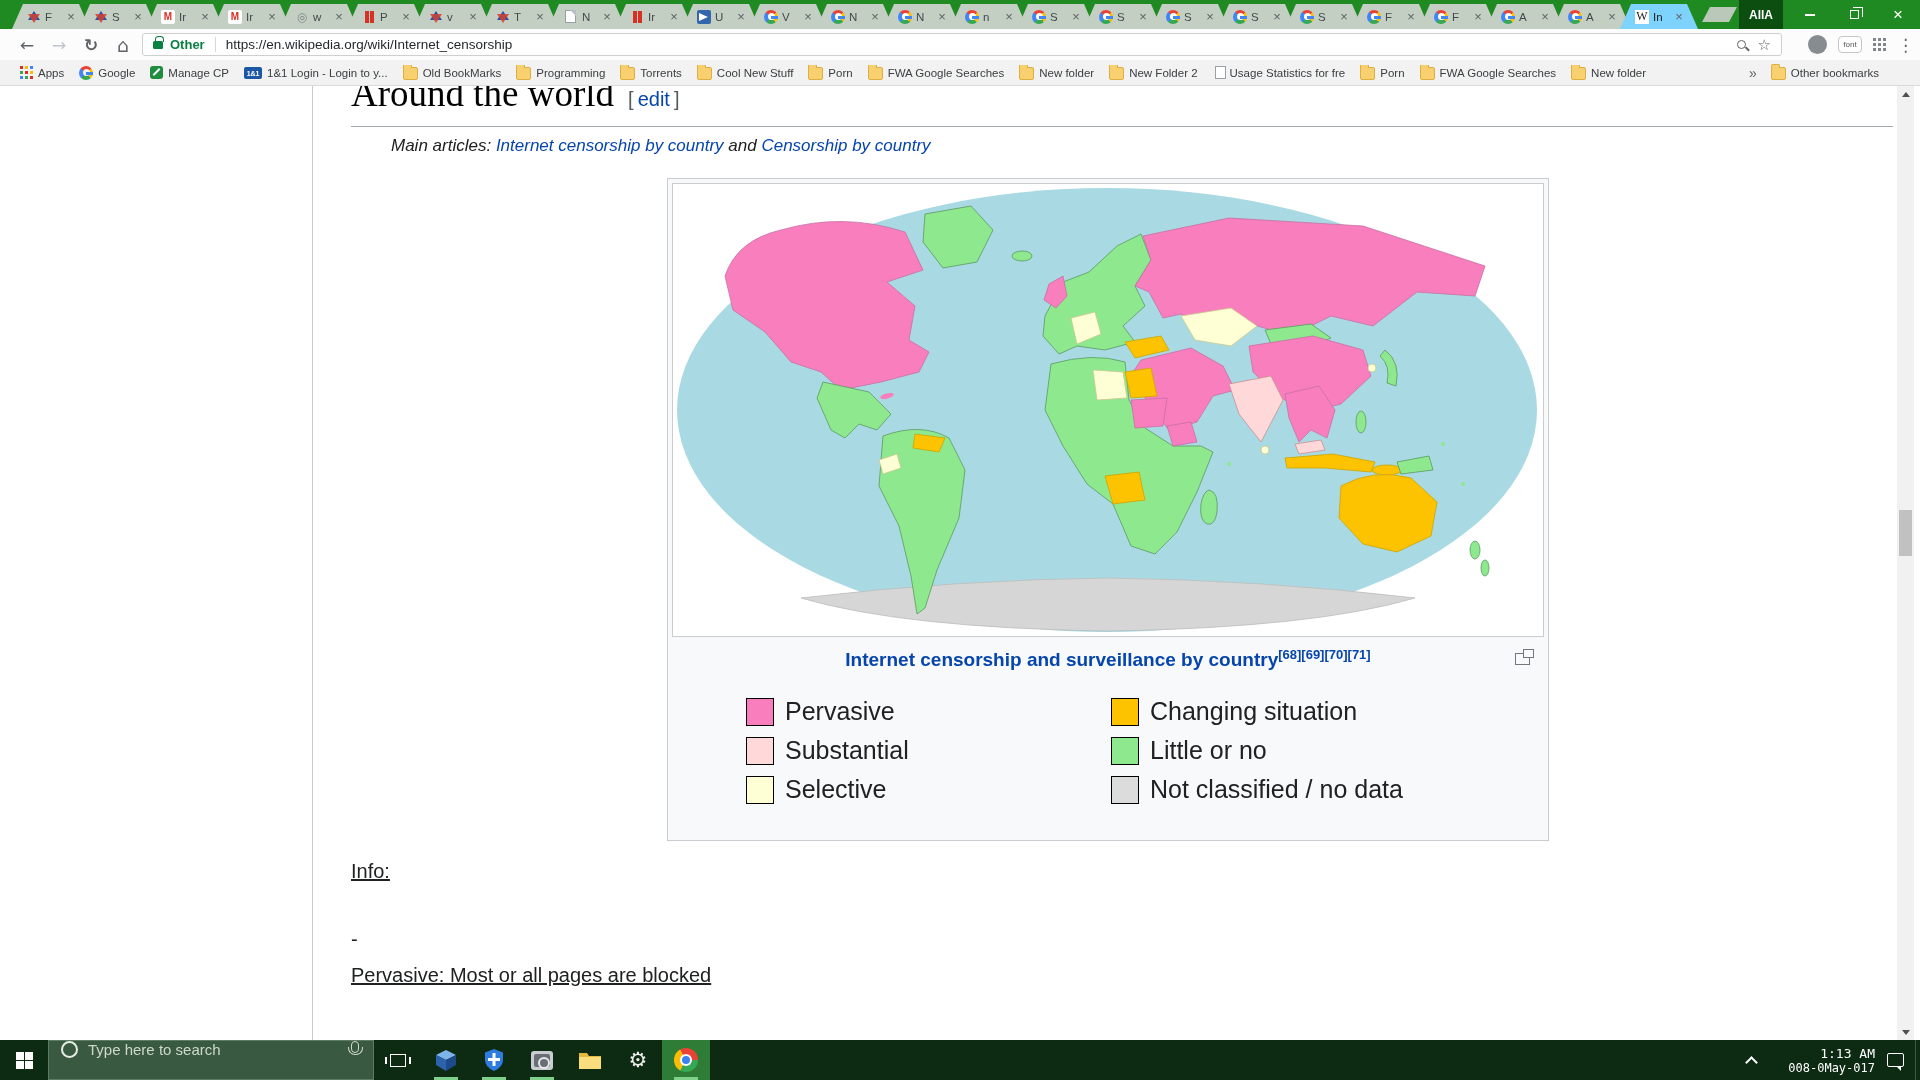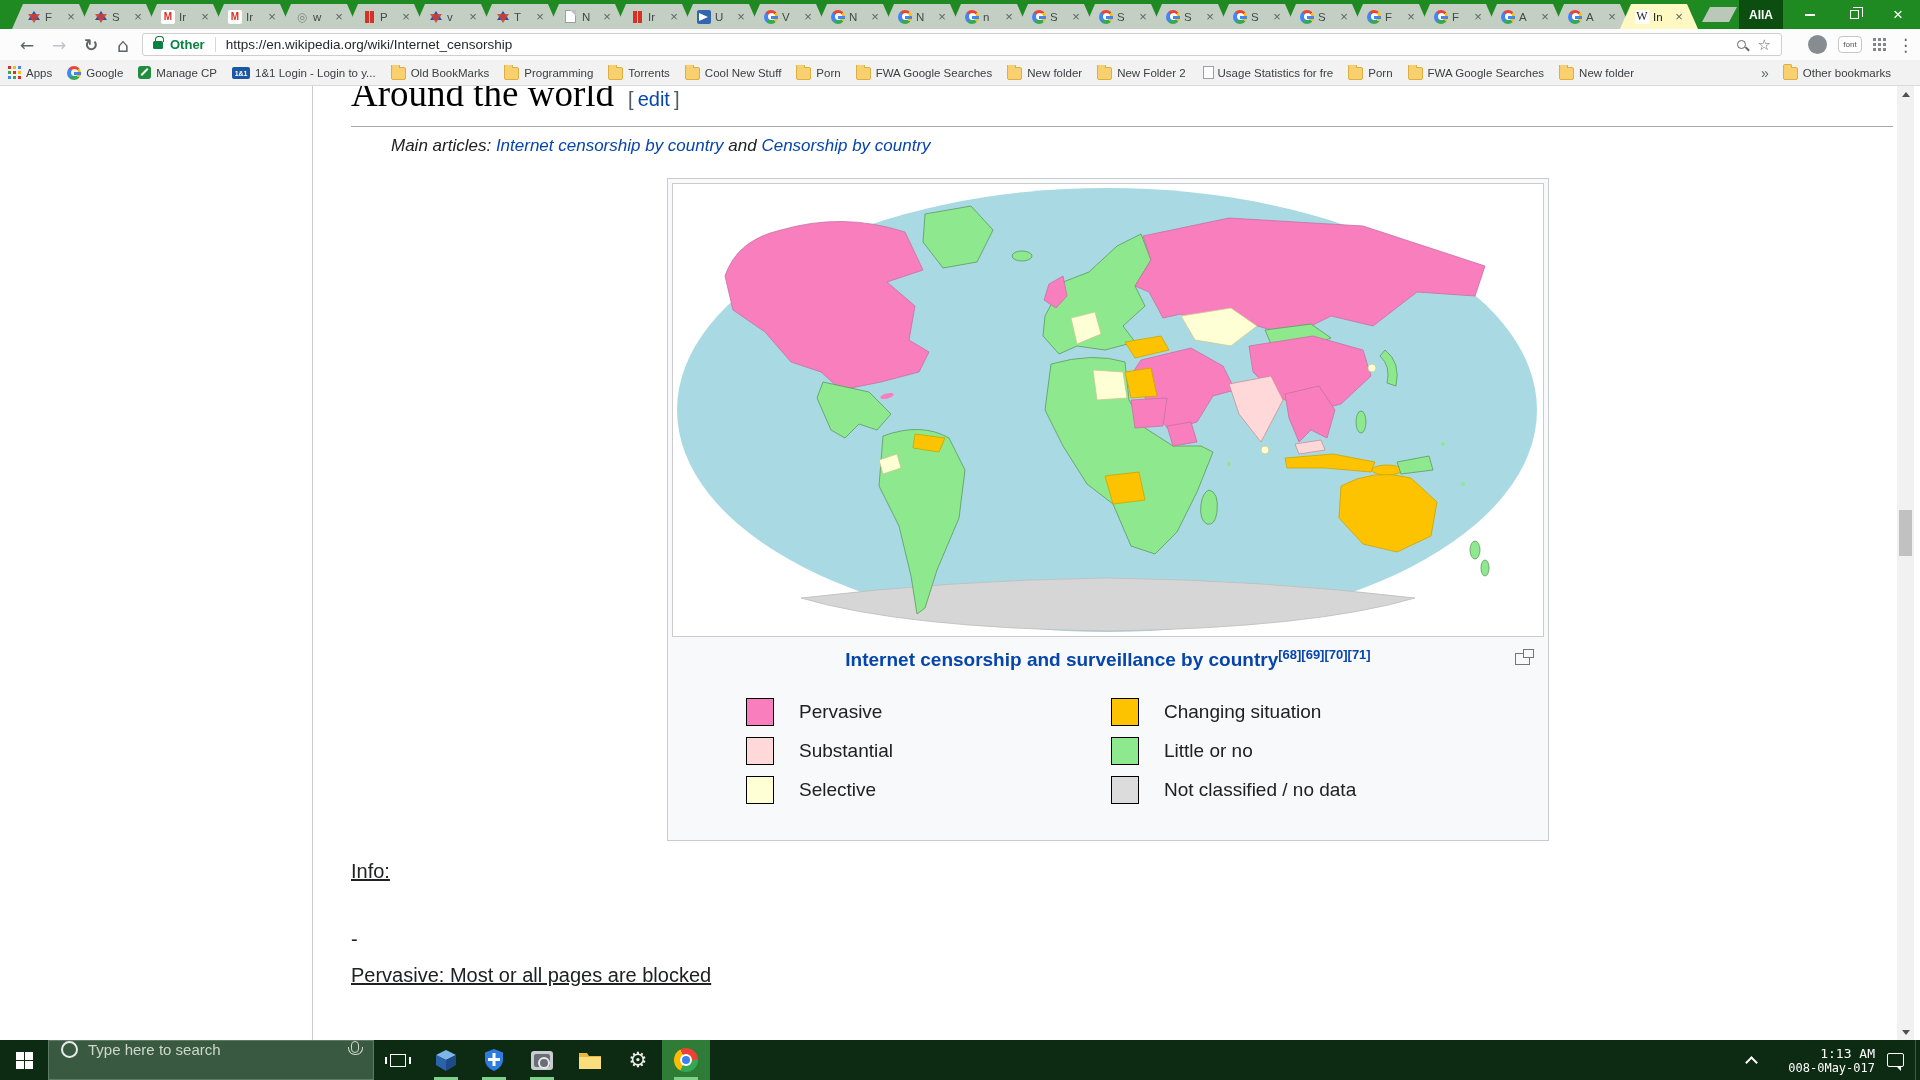--- a/index.html
+++ b/index.html
@@ -5,21 +5,21 @@
 *{margin:0;padding:0;box-sizing:border-box}
 html,body{width:1920px;height:1080px;overflow:hidden}
 body{position:relative;font-family:"Liberation Sans",sans-serif;background:#fff;color:#202122}
 
 
 .titlebar{position:absolute;top:0;left:0;width:1920px;height:29px;background:#1f8a21}
 .tabs{position:absolute;left:12px;bottom:0;display:flex;height:25px}
 .tab{position:relative;width:78px;height:25px;margin-right:-11px;background:#c3cfc3;
   clip-path:polygon(11px 0,67px 0,78px 25px,0 25px);
   display:flex;align-items:center;padding:0 13px 0 15px;font-size:11.5px;color:#44494d;cursor:default}
-.tab.active{background:#fef9c3;z-index:6;color:#202124}
+.tab.active{background:#7dd3fc;z-index:6;color:#202124}
 .tab-label{flex:1;overflow:hidden;white-space:nowrap;margin-left:4px}
 .tab-close{width:12px;text-align:center;flex:none}
 .tab-close::before{content:"×";font-size:13px;color:#5f6368}
 .fi{width:14px;height:14px;position:relative;flex:none}
 .fi-star::before{content:"";position:absolute;left:1px;top:1px;border-left:6px solid transparent;border-right:6px solid transparent;border-bottom:9px solid #2b50a8}
 .fi-star::after{content:"";position:absolute;left:1px;top:4px;border-left:6px solid transparent;border-right:6px solid transparent;border-top:9px solid #d23f31;opacity:.85}
 .fi-gmail{background:#fff;border-radius:2px}
 .fi-gmail::after{content:"M";position:absolute;inset:0;display:flex;align-items:center;justify-content:center;color:#d93025;font-weight:700;font-size:10px}
 .fi-spiral::after{content:"◎";position:absolute;inset:0;display:flex;align-items:center;justify-content:center;color:#808487;font-size:12px;font-family:"DejaVu Sans",sans-serif}
 .fi-pause::before,.fi-pause::after{content:"";position:absolute;top:1px;width:3.5px;height:12px;background:#d93025}
@@ -60,21 +60,21 @@
 .magnify::after{content:"";position:absolute;left:7px;top:7px;width:5px;height:1.5px;background:#5f6368;transform:rotate(45deg)}
 .star-outline::before{content:"☆";font-size:15px;color:#5f6368;font-family:"DejaVu Sans",sans-serif}
 .ext-cluster{position:absolute;right:6px;top:4px;height:23px;display:flex;align-items:center;gap:11px}
 .avatar-ext{width:19px;height:19px;border-radius:50%;background:#878c91}
 .font-ext{width:24px;height:17px;background:#fff;border:1px solid #c6c6c6;border-radius:4px;font-size:8px;color:#555;display:flex;align-items:center;justify-content:center}
 .grid-ext{width:13px;height:13px;position:relative}
 .grid-ext::before{content:"";position:absolute;left:0;top:0;width:3px;height:3px;background:#80868b;box-shadow:5px 0 0 #80868b,10px 0 0 #80868b,0 5px 0 #80868b,5px 5px 0 #80868b,10px 5px 0 #80868b,0 10px 0 #80868b,5px 10px 0 #80868b,10px 10px 0 #80868b}
 .menu-dots::before{content:"⋮";font-size:17px;color:#5f6368;font-family:"DejaVu Sans",sans-serif}
 
 
-.bookmarksbar{position:absolute;top:60px;left:0;width:1920px;height:26px;background:#f1f2f1;border-bottom:1px solid #dadada;display:flex;align-items:center;padding:0 8px;font-size:11.5px;color:#3c4043}
+.bookmarksbar{position:absolute;top:60px;left:0;width:1920px;height:26px;background:#f1f2f1;border-bottom:1px solid #dadada;display:flex;align-items:center;padding:0 20px;font-size:11.5px;color:#3c4043}
 .bm-left{display:flex;align-items:center;overflow:hidden;flex:1;white-space:nowrap}
 .bm{display:flex;align-items:center;margin-right:15px;flex:none}
 .bm-right{display:flex;align-items:center;flex:none;margin-left:8px}
 .bi{width:15px;height:13px;position:relative;margin-right:5px;flex:none}
 .bi-folder{background:#f9d06f;border:1px solid #dcaf3f;border-radius:2px;margin-top:2px}
 .bi-folder::before{content:"";position:absolute;left:-1px;top:-4px;width:7px;height:3px;background:#f9d06f;border:1px solid #dcaf3f;border-bottom:none;border-radius:2px 2px 0 0}
 .bi-apps{width:13px;height:13px}
 .bi-apps::before{content:"";position:absolute;left:0;top:0;width:3px;height:3px;background:#d93025;box-shadow:5px 0 0 #fbbc05,10px 0 0 #4285f4,0 5px 0 #34a853,5px 5px 0 #d93025,10px 5px 0 #fbbc05,0 10px 0 #4285f4,5px 10px 0 #34a853,10px 10px 0 #d93025}
 .bi-google{border-radius:50%;width:14px;height:14px;background:conic-gradient(from -45deg,#ea4335 0 25%,#fbbc05 0 50%,#34a853 0 75%,#4285f4 0 100%)}
 .bi-google::after{content:"";position:absolute;inset:3.5px;background:#f1f2f1;border-radius:50%}
@@ -103,21 +103,21 @@
 .fig-caption{position:absolute;left:0;top:468px;width:100%;text-align:center;font-size:19px;font-weight:700}
 .fig-caption a{color:#0645ad;text-decoration:none}
 .fig-caption sup{font-size:13px;font-weight:700;color:#0645ad}
 .enlarge{position:absolute;right:18px;top:474px;width:15px;height:12px;border:1px solid #72777d;background:#f8f9fa}
 .enlarge::before{content:"";position:absolute;right:-5px;top:-5px;width:9px;height:7px;border:1px solid #72777d;background:#f8f9fa}
 .legend-col{position:absolute;top:518px}
 .legend-col.left{left:78px}
 .legend-col.right{left:443px}
 .legend-row{display:flex;align-items:center;height:29px;margin-bottom:10px}
 .legend-swatch{width:28px;height:28px;border:1px solid #000;flex:none}
-.legend-label{margin-left:25px;font-size:19px;color:#202122;white-space:nowrap}
+.legend-label{margin-left:11px;font-size:25px;color:#202122;white-space:nowrap}
 
 .info-line{position:absolute;left:351px;font-size:20px;color:#202122}
 .u{text-decoration:underline}
 .info-1{top:774px}
 .info-2{top:842px}
 .info-3{top:878px}
 
 
 .scrollbar{position:absolute;left:1897px;top:0;width:17px;height:954px;background:#f1f1f1}
 .sb-up,.sb-down{position:absolute;left:0;width:17px;height:16px;display:flex;align-items:center;justify-content:center}

